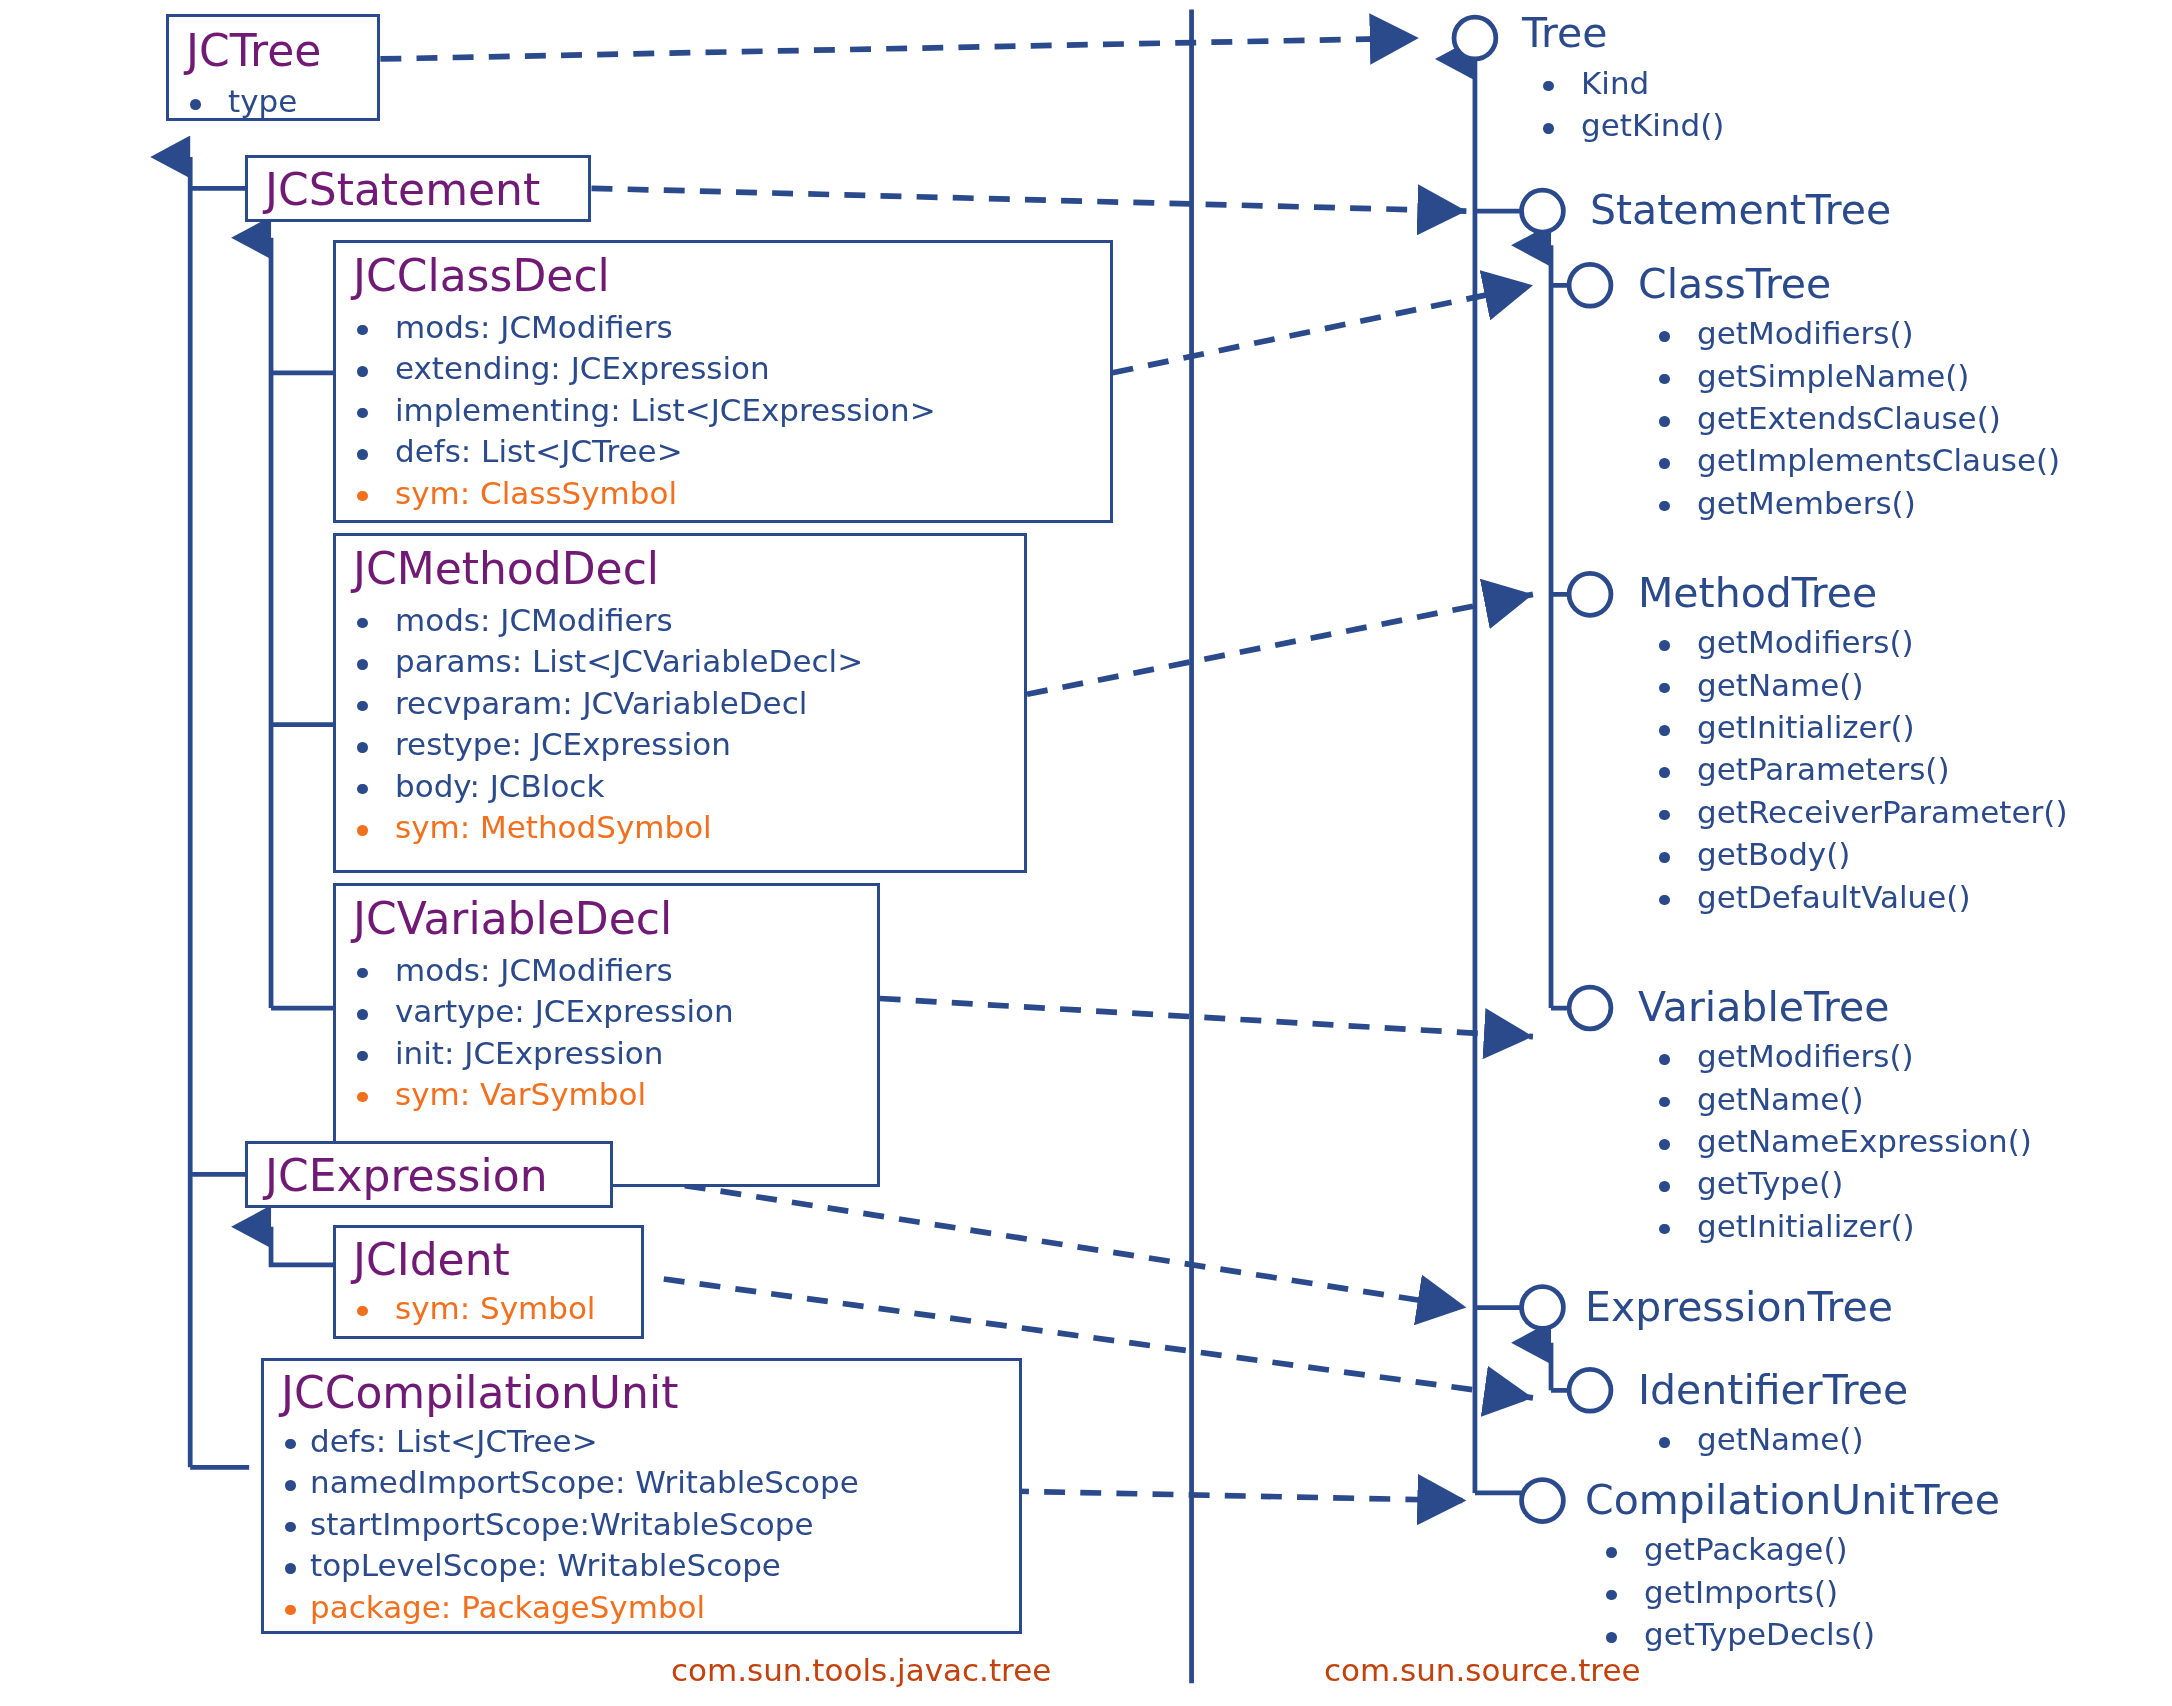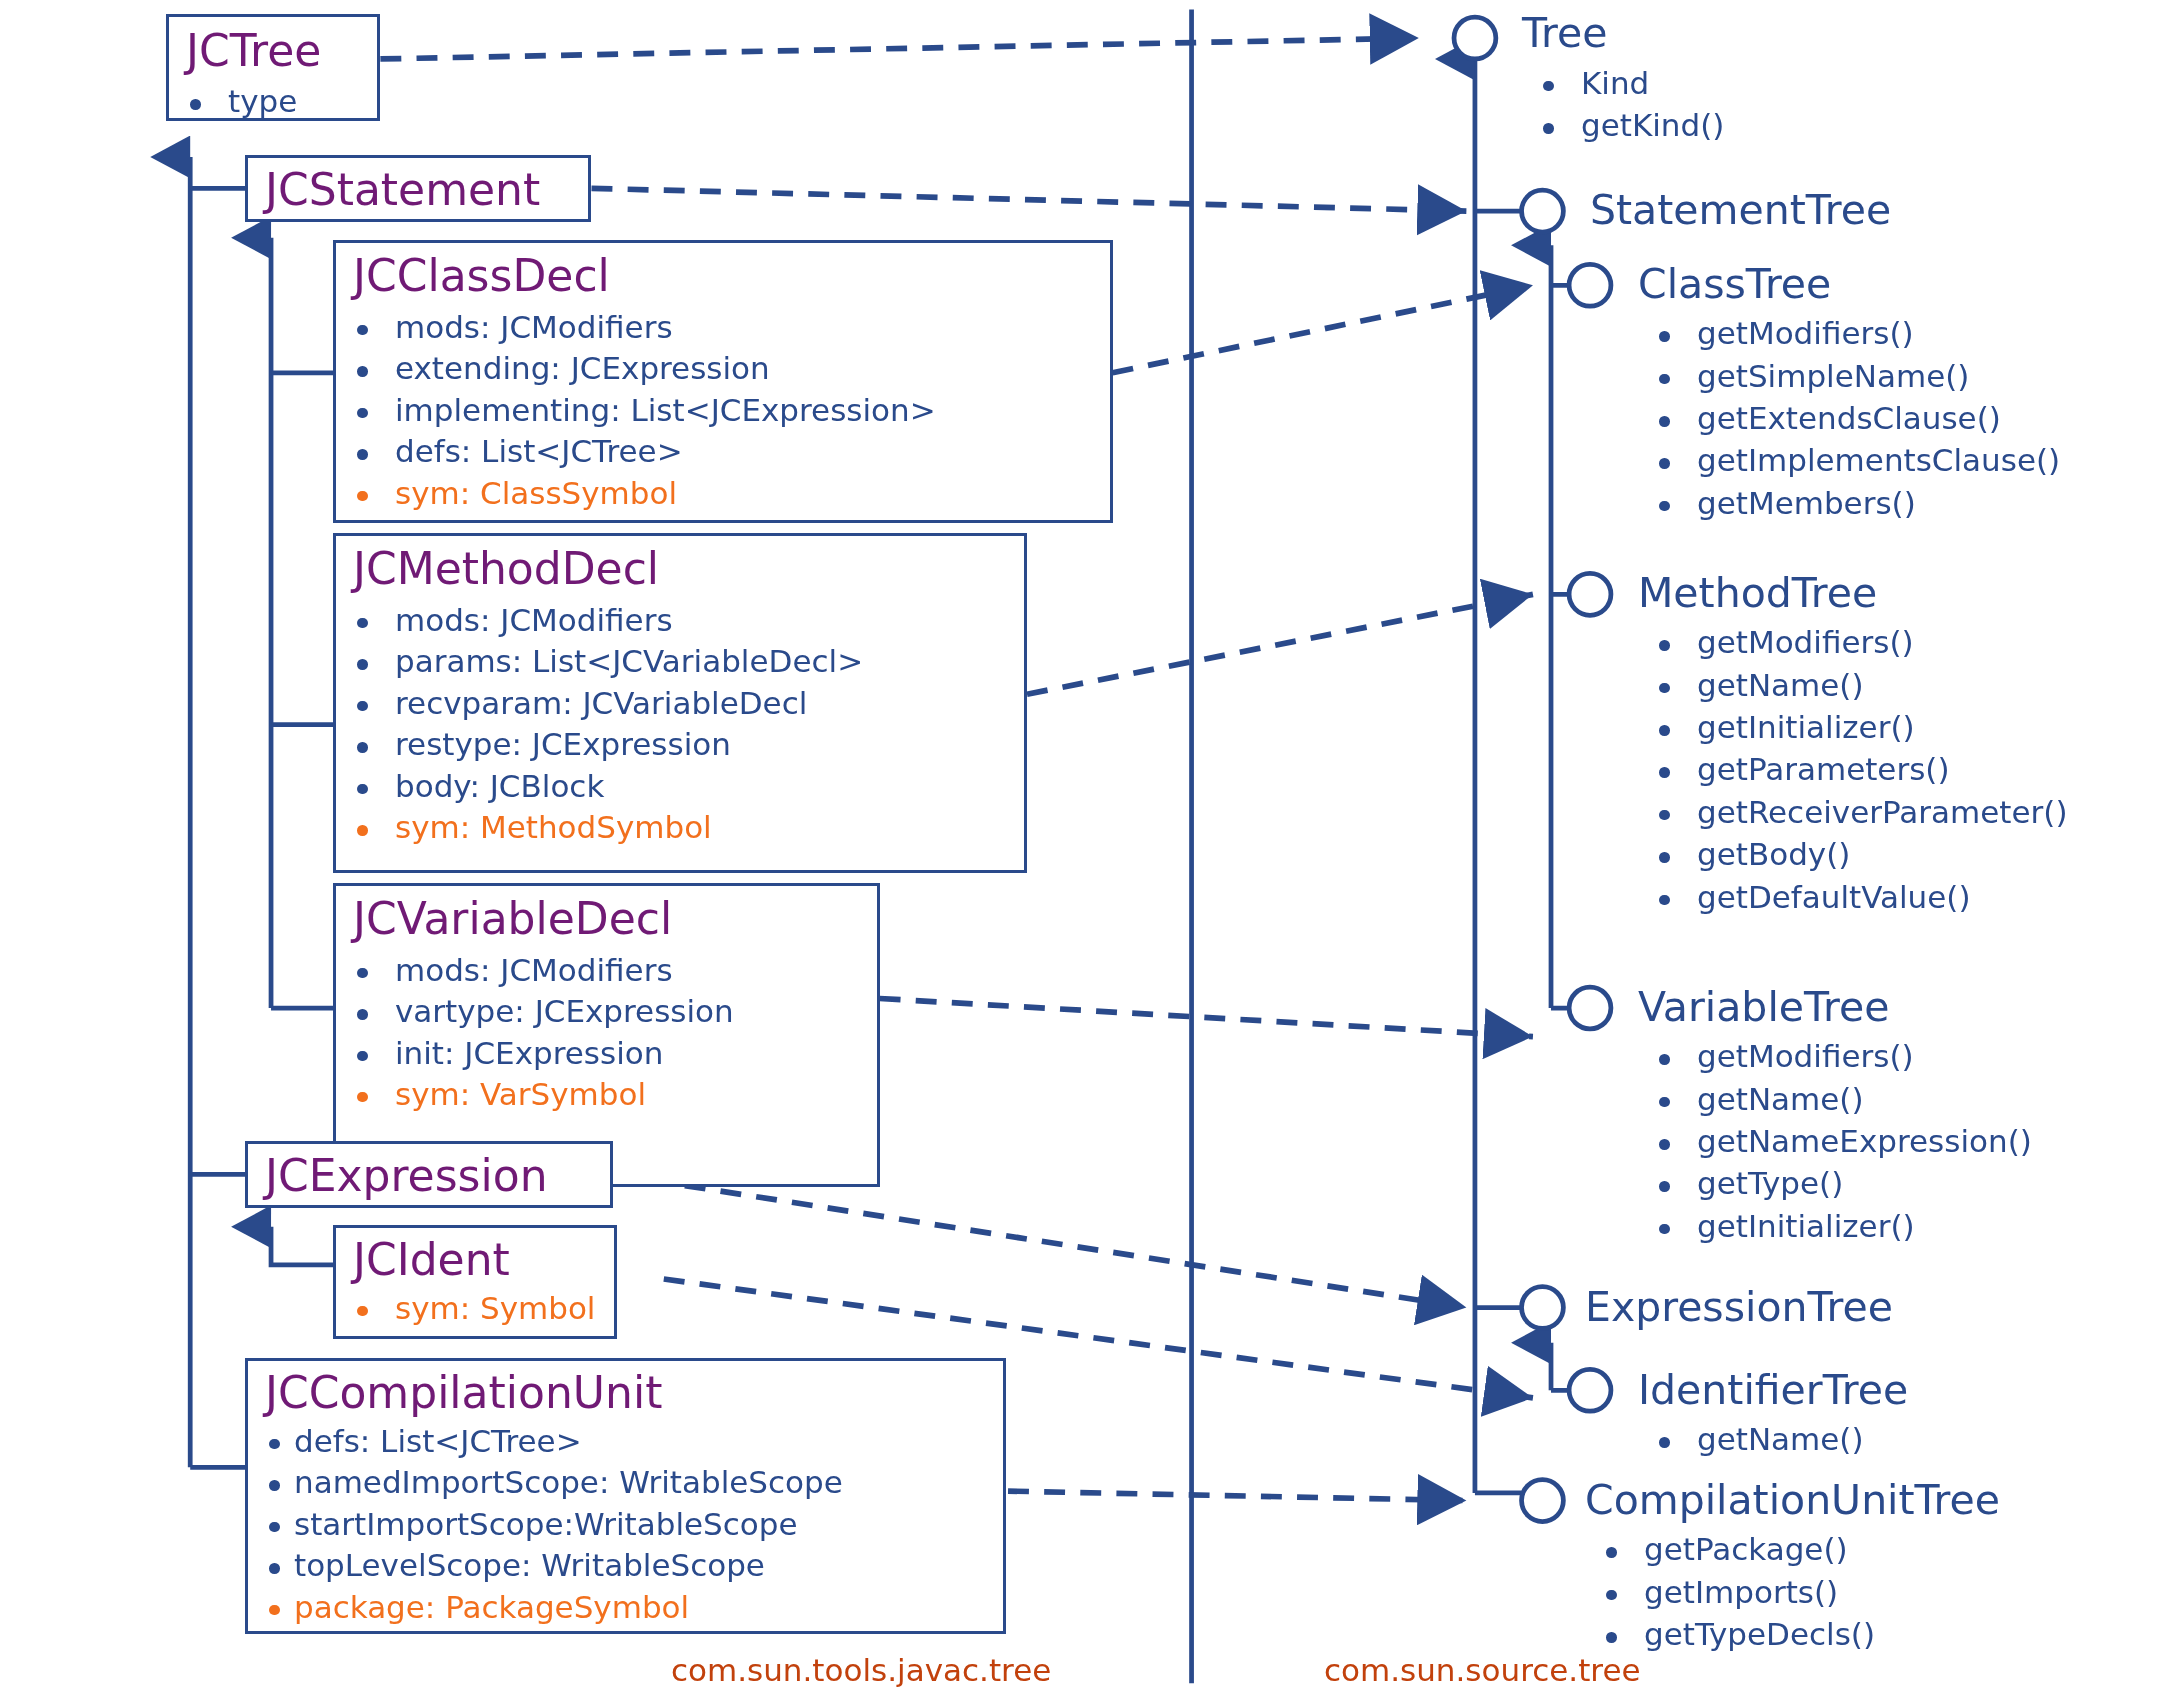--- a/index.html
+++ b/index.html
@@ -135,28 +135,28 @@
       <li style="margin-bottom:10.5px;">vartype: JCExpression</li>
       <li style="margin-bottom:10px;">init: JCExpression</li>
       <li class="sym">sym: VarSymbol</li>
     </ul>
   </div>
 
   <div class="box" style="left:245px;top:1141px;width:368px;height:67px;">
     <div class="title" style="margin:9.5px 0 0 17px;">JCExpression</div>
   </div>
 
-  <div class="box" style="left:333px;top:1225px;width:284px;height:114px;">
+  <div class="box" style="left:333px;top:1225px;width:311px;height:114px;">
     <div class="title" style="margin:9.5px 0 0 17px;">JCIdent</div>
     <ul class="fields" style="margin-top:11.4px;">
       <li class="sym">sym: Symbol</li>
     </ul>
   </div>
 
-  <div class="box" style="left:245px;top:1358px;width:761px;height:276px;">
+  <div class="box" style="left:261px;top:1358px;width:761px;height:276px;">
     <div class="title" style="margin:9.5px 0 0 17px;">JCCompilationUnit</div>
     <ul class="fields" style="margin-top:11.4px;">
       <li style="padding-left:46px;margin-bottom:10.5px;">defs: List&lt;JCTree&gt;</li>
       <li style="padding-left:46px;margin-bottom:10.5px;">namedImportScope: WritableScope</li>
       <li style="padding-left:46px;margin-bottom:10.5px;">startImportScope:WritableScope</li>
       <li style="padding-left:46px;margin-bottom:10.5px;">topLevelScope: WritableScope</li>
       <li class="sym" style="padding-left:46px;">package: PackageSymbol</li>
     </ul>
   </div>
 

